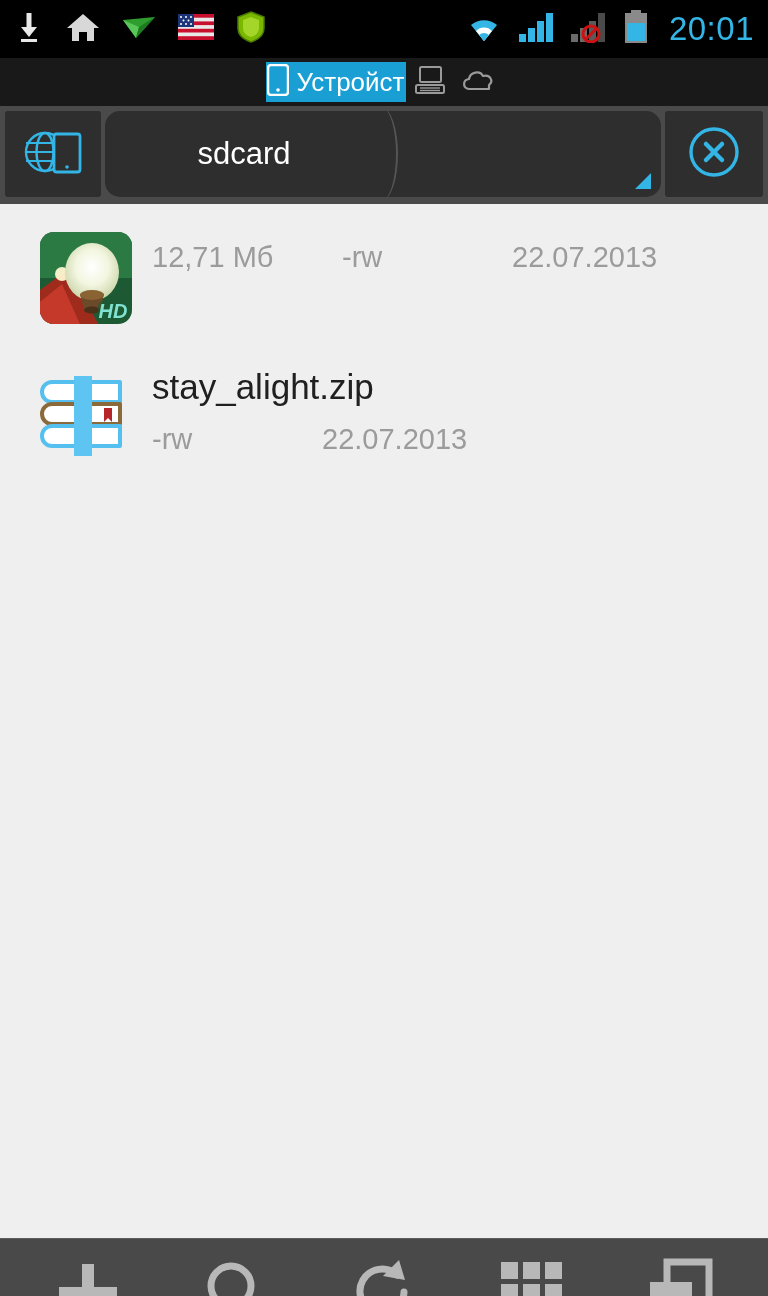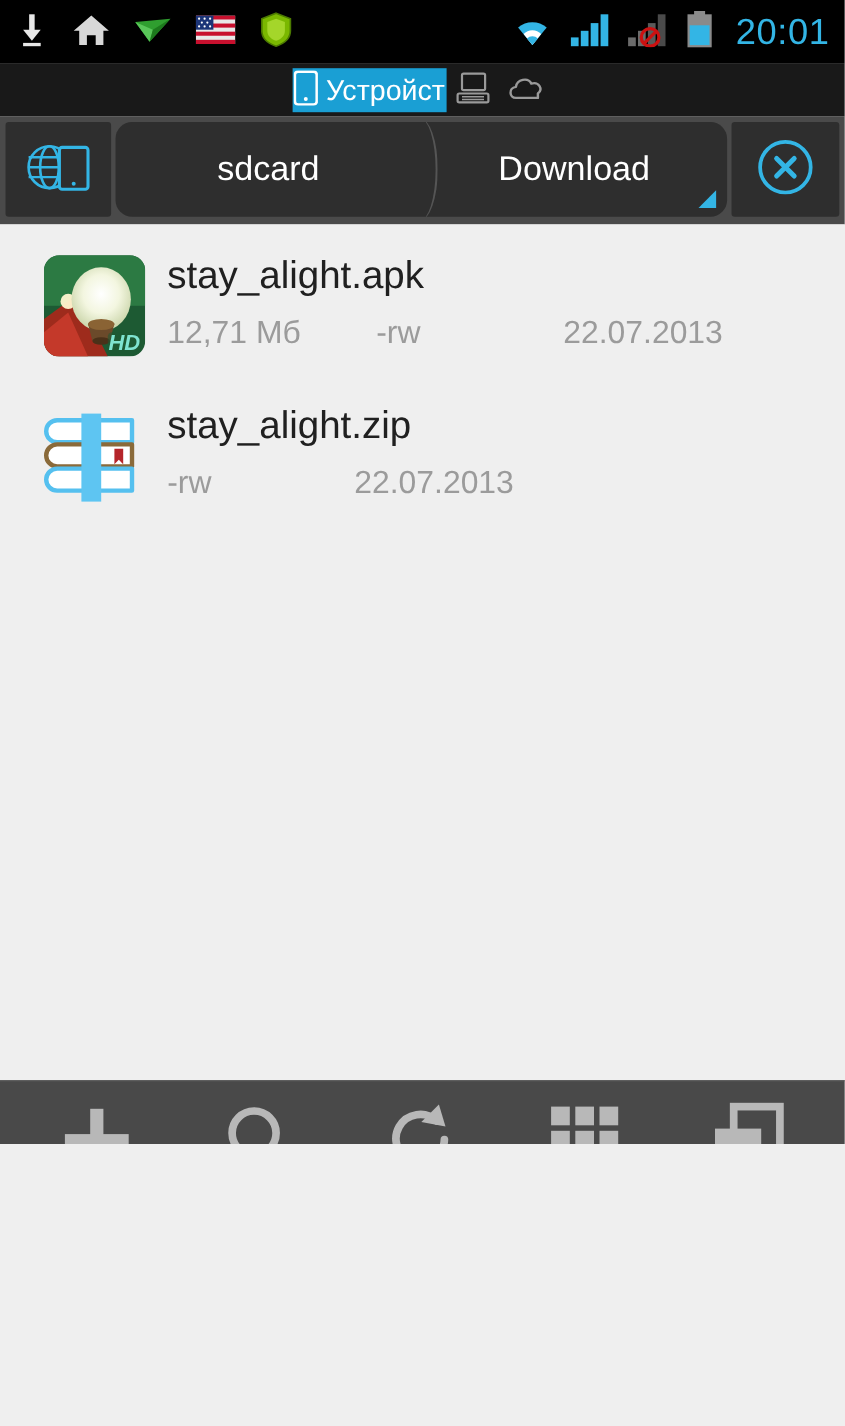--- a/index.html
+++ b/index.html
@@ -8,21 +8,21 @@
     width: 768px;
     height: 1296px;
     background: #efefef;
     font-family: "Liberation Sans", sans-serif;
     overflow: hidden;
   }
 
   .screen {
     position: relative;
     width: 768px;
-    height: 1040px;
+    height: 1296px;
     background: #efefef;
     display: flex;
     flex-direction: column;
   }
 
   
   .status-bar {
     height: 58px;
     background: #000000;
     display: flex;
@@ -379,21 +379,20 @@
         </svg>
       </span>
     </div>
 
     <div class="crumbs">
       <div class="crumb">
         <span>sdcard</span>
       </div>
       <div class="crumb-sep"></div>
       <div class="crumb">
-        <span>Download</span>
         <span class="crumb-marker"></span>
       </div>
     </div>
 
     <div class="path-btn-close">
       <span>
         <svg width="58" height="58" viewBox="0 0 58 58">
           <circle cx="29" cy="29" r="23" fill="none" stroke="#33b5e5" stroke-width="3.4"></circle>
           <line x1="21" y1="21" x2="37" y2="37" stroke="#33b5e5" stroke-width="4.5" stroke-linecap="round"></line>
           <line x1="37" y1="21" x2="21" y2="37" stroke="#33b5e5" stroke-width="4.5" stroke-linecap="round"></line>
@@ -427,21 +426,20 @@
             <ellipse cx="52" cy="40" rx="27" ry="29" fill="url(#bulbGlow)"></ellipse>
             <path d="M40 62 L64 62 L60 78 L44 78 Z" fill="#6b4a2a"></path>
             <ellipse cx="52" cy="63" rx="12" ry="5" fill="#8a6334"></ellipse>
             <ellipse cx="52" cy="78" rx="8" ry="3.5" fill="#4a3119"></ellipse>
             <rect x="58" y="70" width="30" height="20" rx="4" fill="#1d5a33" opacity="0.55"></rect>
             <text x="73" y="86" font-family="Liberation Sans, sans-serif" font-size="20" font-weight="bold" fill="#7fe3d0" text-anchor="middle" font-style="italic">HD</text>
           </g>
         </svg>
       </div>
       <div class="file-info">
-        <div class="file-name">stay_alight.apk</div>
         <div class="file-meta">
           <span class="meta-size">12,71 Мб</span>
           <span class="meta-perm">-rw</span>
           <span class="meta-date">22.07.2013</span>
         </div>
       </div>
     </div>
 
     <div class="file-row">
       <div class="file-icon">

